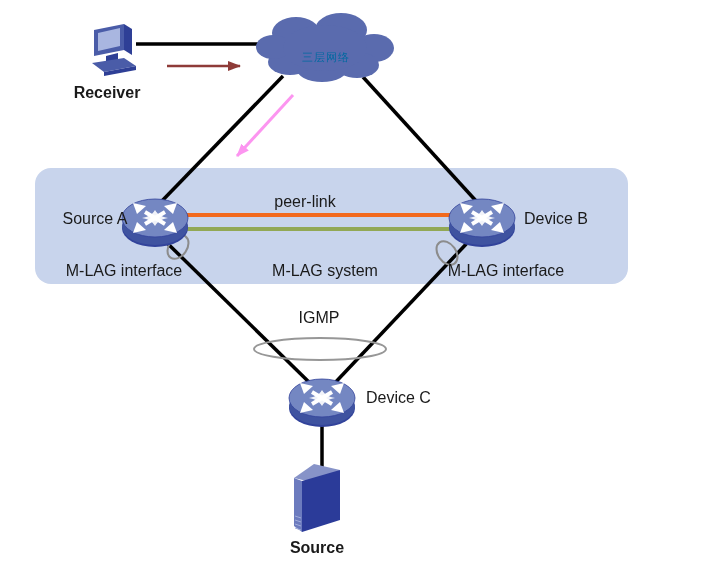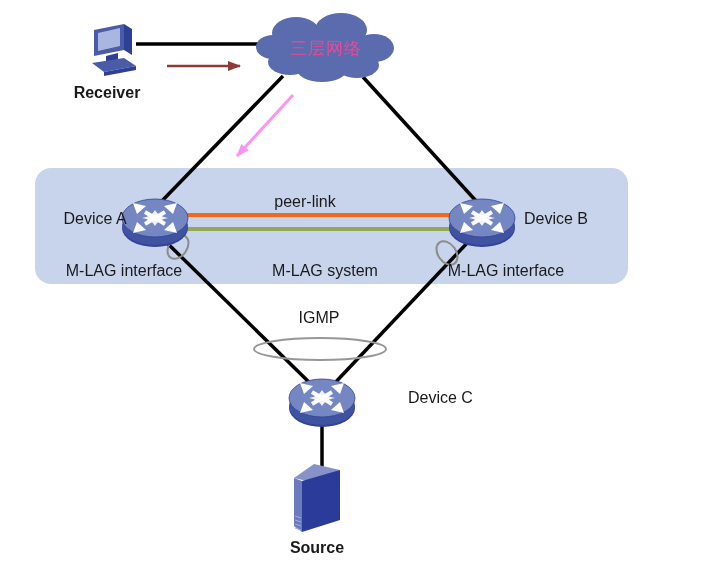--- a/index.html
+++ b/index.html
@@ -4,21 +4,21 @@
 <style>
   html,body{margin:0;padding:0;background:#ffffff;}
   .canvas{
     position:relative;width:728px;height:565px;background:#fff;overflow:hidden;
     font-family:"Liberation Sans","DejaVu Sans",sans-serif;color:#1a1a1a;
   }
   .layer{position:absolute;left:0;top:0;}
   .lbl{position:absolute;font-size:16px;line-height:16px;white-space:nowrap;}
   .lbl.center{text-align:center;}
   .lbl.bold{font-weight:bold;}
-  .lbl.white{color:#ec4899;font-size:17px;letter-spacing:1px;}
+  .lbl.white{color:#0369a1;font-size:11px;letter-spacing:1px;margin-top:8px;}
   .legend{position:absolute;left:445px;top:341px;}
   .legend-row{display:flex;align-items:center;height:30px;}
   .legend-swatch{width:90px;height:14px;margin-right:9px;flex:0 0 auto;}
   .legend-label{font-size:13.5px;white-space:nowrap;}
 </style>
 </head>
 <body>
 
 <div class="canvas">
 
@@ -98,32 +98,32 @@
         <line x1="7" y1="66" x2="13" y2="68"></line>
         <line x1="7" y1="70" x2="13" y2="72"></line>
       </g>
     </g>
   </svg>
 
   <div class="lbl bold center" style="left:57px;top:85px;width:100px;">Receiver</div>
 
   <div class="lbl white center" style="left:266px;top:41px;width:120px;">三层网络</div>
 
-  <div class="lbl center" style="left:45px;top:211px;width:100px;">Device A</div>
+  <div class="lbl center" style="left:45px;top:211px;width:100px;">Source A</div>
 
   <div class="lbl center" style="left:255px;top:194px;width:100px;">peer-link</div>
 
   <div class="lbl" style="left:524px;top:211px;">Device B</div>
 
   <div class="lbl center" style="left:54px;top:263px;width:140px;">M-LAG interface</div>
 
   <div class="lbl center" style="left:255px;top:263px;width:140px;">M-LAG system</div>
 
   <div class="lbl center" style="left:436px;top:263px;width:140px;">M-LAG interface</div>
 
   <div class="lbl center" style="left:269px;top:310px;width:100px;">IGMP</div>
 
-  <div class="lbl" style="left:366px;top:390px;margin-left:42px;">Device C</div>
+  <div class="lbl" style="left:366px;top:390px;">Device C</div>
 
   <div class="lbl bold center" style="left:267px;top:540px;width:100px;text-align:center;">Source</div>
 
 
 </div>
 
 </body></html>

